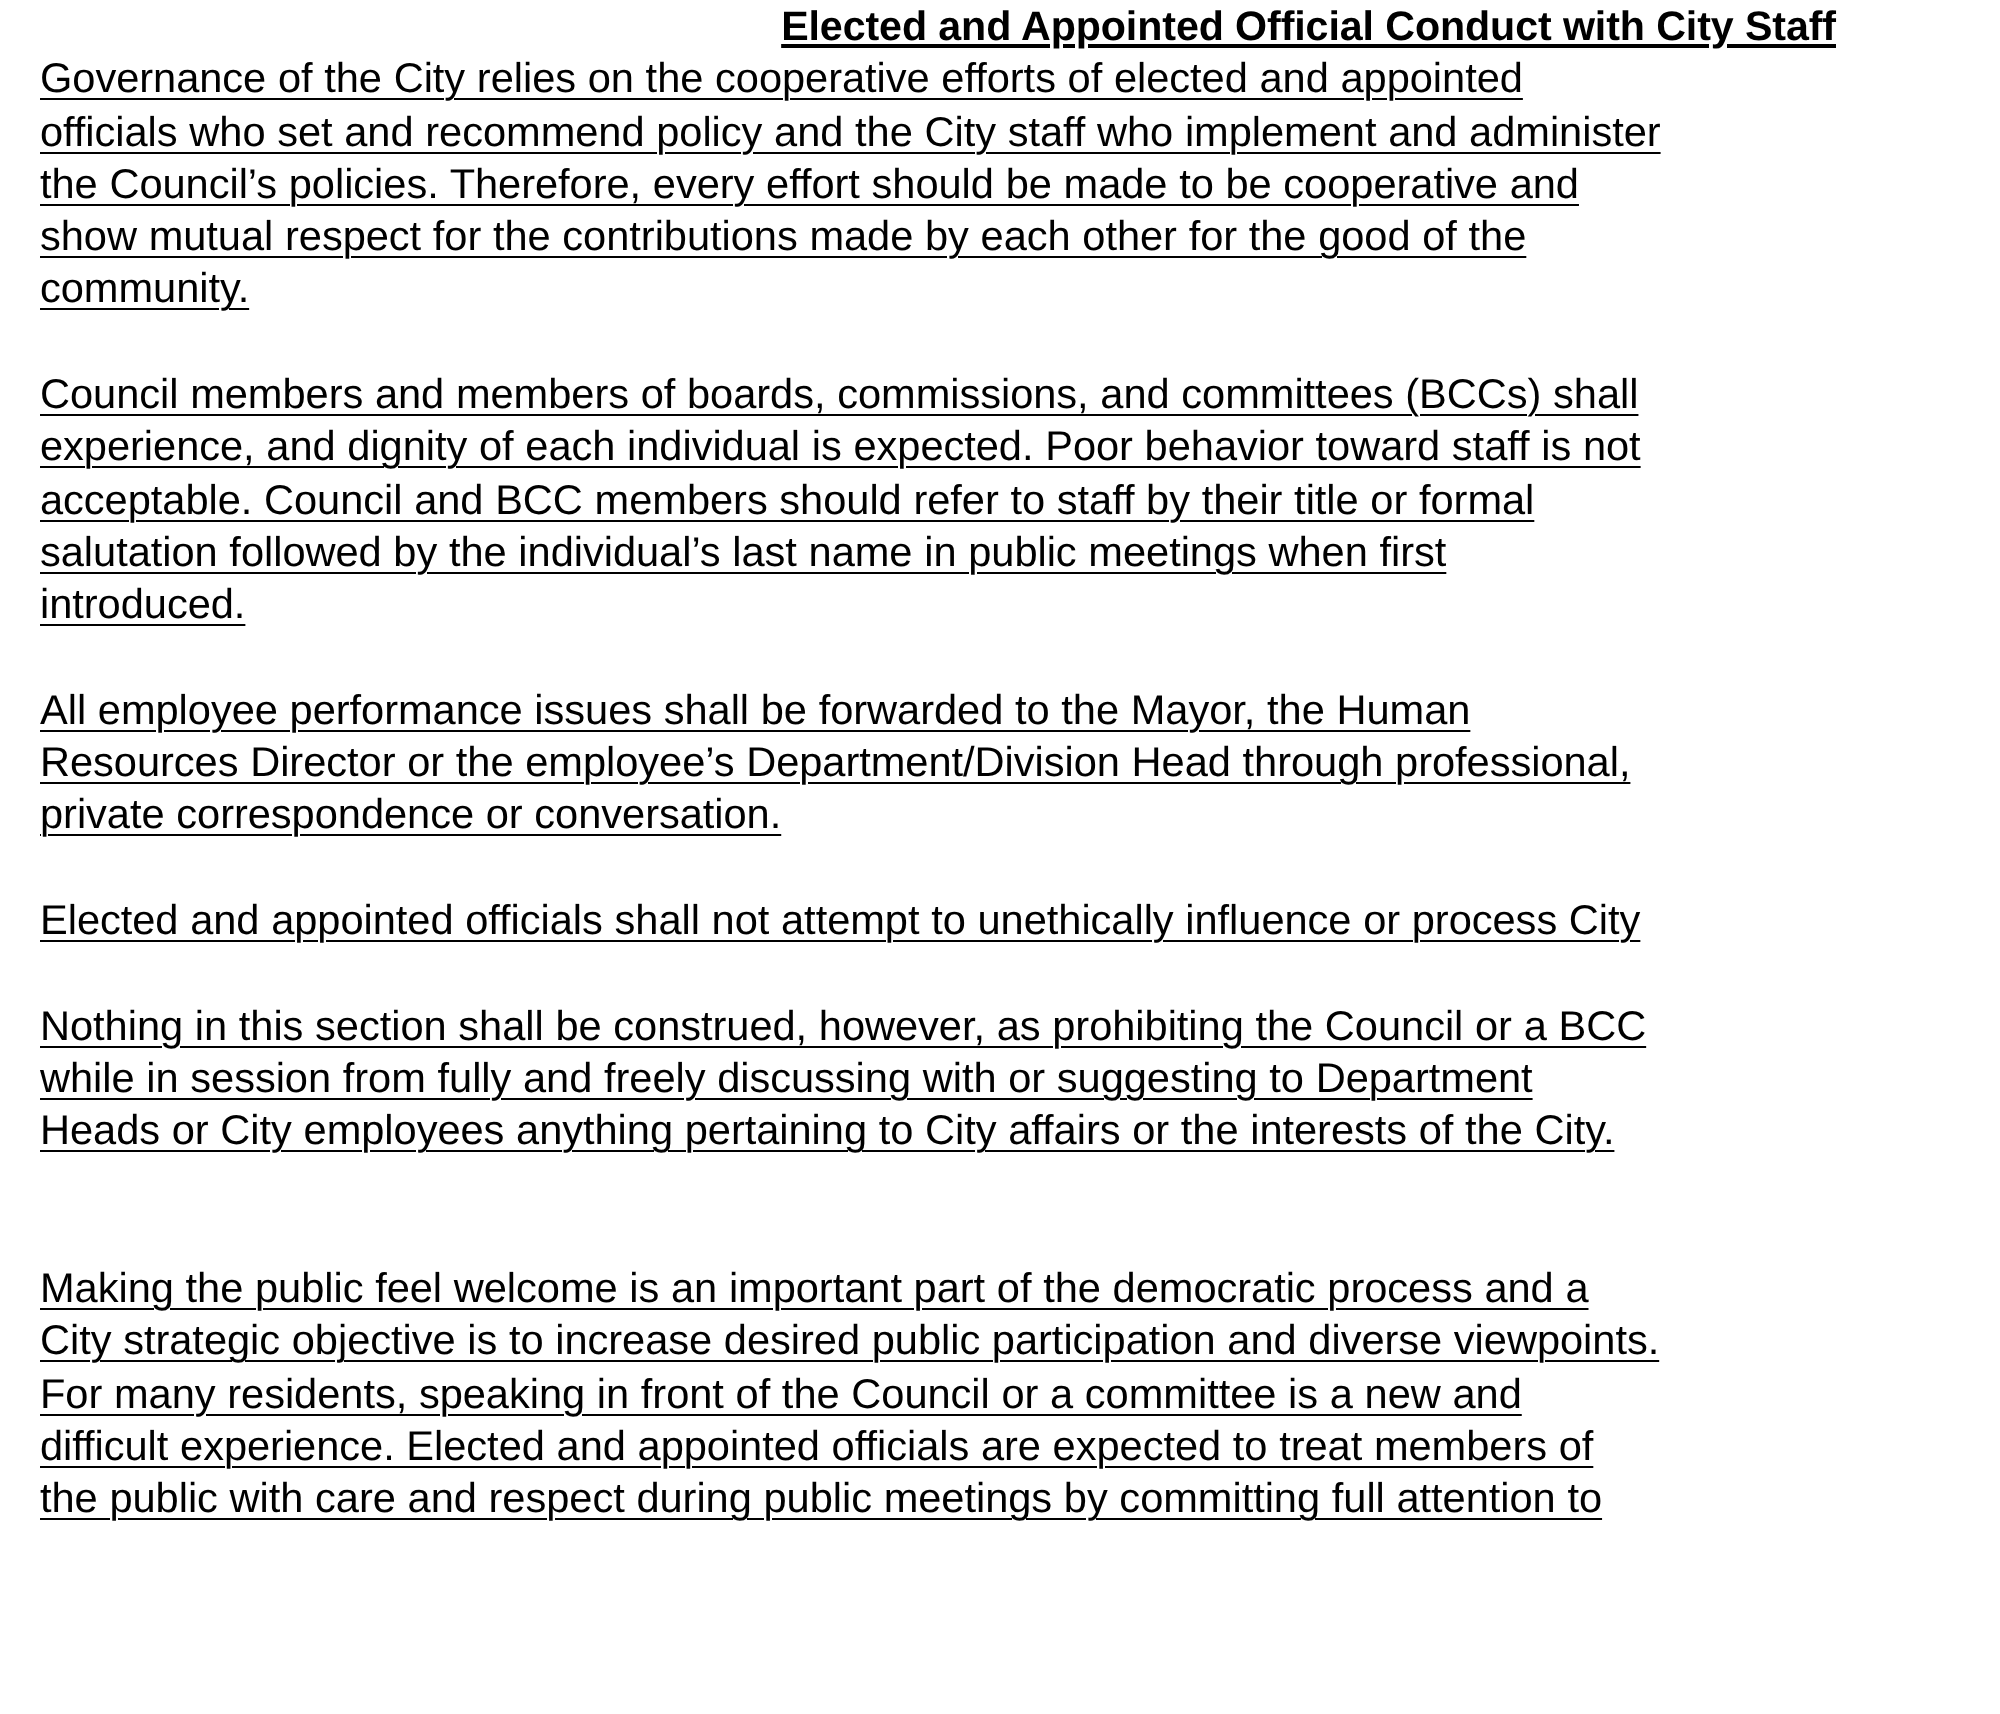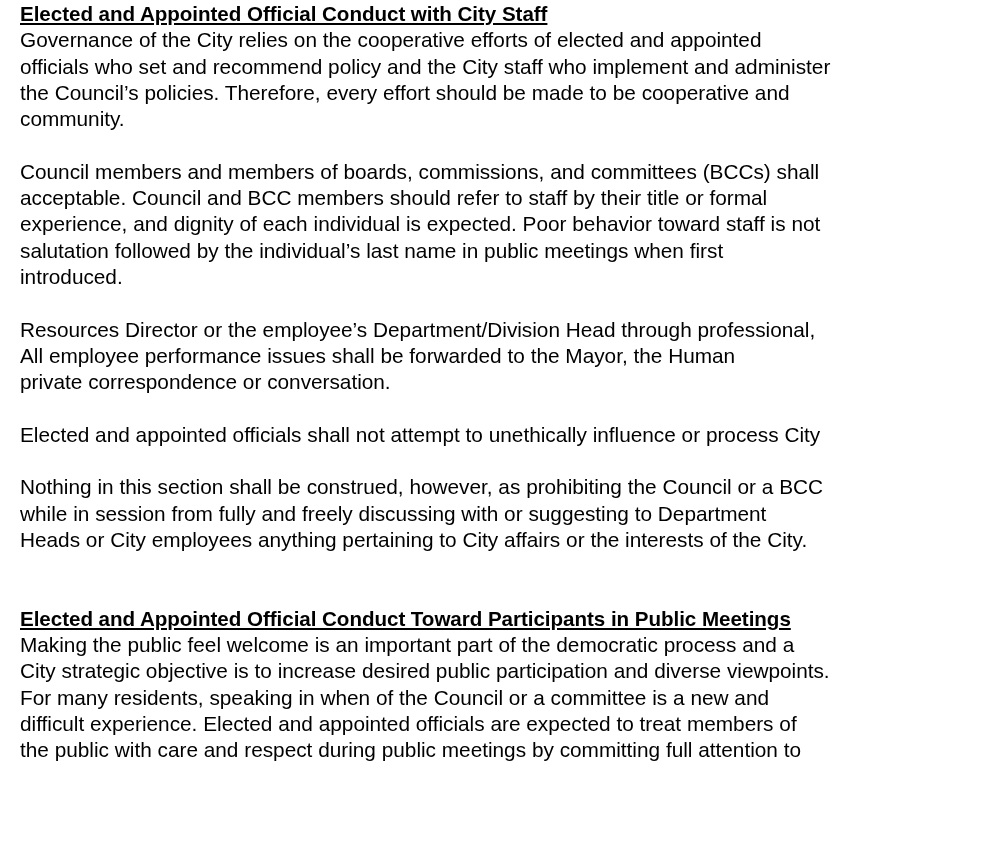--- a/index.html
+++ b/index.html
@@ -29,37 +29,39 @@
   .doc-body {
     position: absolute;
     left: 20px;
     top: 1px;
     width: 898px;
   }
 
   .block {
     margin: 0;
     padding: 0;
+    text-align: right;
   }
 
   .heading {
     font-size: 20.6px;
     line-height: 26.3px;
     font-weight: bold;
     text-decoration: underline;
     text-decoration-thickness: 2px;
     text-underline-offset: 2px;
     letter-spacing: -0.05px;
     white-space: nowrap;
   }
 
   .para {
     font-size: 20.8px;
     line-height: 26.3px;
     font-weight: normal;
+    text-decoration: underline;
     text-decoration-thickness: 1.4px;
     text-underline-offset: 2.5px;
     letter-spacing: -0.02px;
     word-spacing: 0.1px;
     text-align: left;
   }
 
   
   .spacer-1 { height: 26.3px; }
   .spacer-2 { height: 52.6px; }
@@ -71,61 +73,61 @@
 
 <div id="document-page">
   <div class="doc-body">
 
     <div class="block heading">Elected and Appointed Official Conduct with City Staff</div>
 
     <div class="block para">
       <span class="line">Governance of the City relies on the cooperative efforts of elected and appointed</span>
       <span class="line">officials who set and recommend policy and the City staff who implement and administer</span>
       <span class="line">the Council’s policies. Therefore, every effort should be made to be cooperative and</span>
+      <span class="line">show mutual respect for the contributions made by each other for the good of the</span>
       <span class="line">community.</span>
     </div>
 
     <div class="spacer-1"></div>
 
     <div class="block para">
       <span class="line">Council members and members of boards, commissions, and committees (BCCs) shall</span>
+      <span class="line">experience, and dignity of each individual is expected. Poor behavior toward staff is not</span>
       <span class="line">acceptable. Council and BCC members should refer to staff by their title or formal</span>
-      <span class="line">experience, and dignity of each individual is expected. Poor behavior toward staff is not</span>
       <span class="line">salutation followed by the individual’s last name in public meetings when first</span>
       <span class="line">introduced.</span>
     </div>
 
     <div class="spacer-1"></div>
 
     <div class="block para">
+      <span class="line">All employee performance issues shall be forwarded to the Mayor, the Human</span>
       <span class="line">Resources Director or the employee’s Department/Division Head through professional,</span>
-      <span class="line">All employee performance issues shall be forwarded to the Mayor, the Human</span>
       <span class="line">private correspondence or conversation.</span>
     </div>
 
     <div class="spacer-1"></div>
 
     <div class="block para">
       <span class="line">Elected and appointed officials shall not attempt to unethically influence or process City</span>
     </div>
 
     <div class="spacer-1"></div>
 
     <div class="block para">
       <span class="line">Nothing in this section shall be construed, however, as prohibiting the Council or a BCC</span>
       <span class="line">while in session from fully and freely discussing with or suggesting to Department</span>
       <span class="line">Heads or City employees anything pertaining to City affairs or the interests of the City.</span>
     </div>
 
     <div class="spacer-2"></div>
 
-    <div class="block heading">Elected and Appointed Official Conduct Toward Participants in Public Meetings</div>
 
     <div class="block para">
       <span class="line">Making the public feel welcome is an important part of the democratic process and a</span>
       <span class="line">City strategic objective is to increase desired public participation and diverse viewpoints.</span>
-      <span class="line">For many residents, speaking in when of the Council or a committee is a new and</span>
+      <span class="line">For many residents, speaking in front of the Council or a committee is a new and</span>
       <span class="line">difficult experience. Elected and appointed officials are expected to treat members of</span>
       <span class="line">the public with care and respect during public meetings by committing full attention to</span>
     </div>
 
   </div>
 </div>
 
 </body></html>

